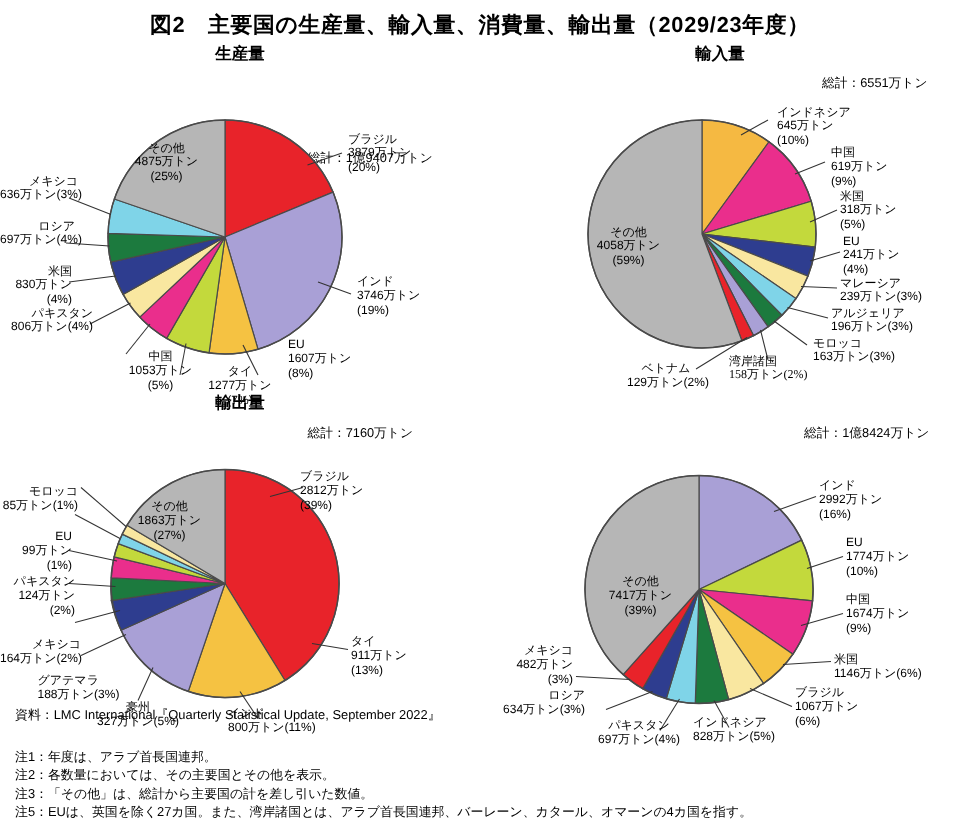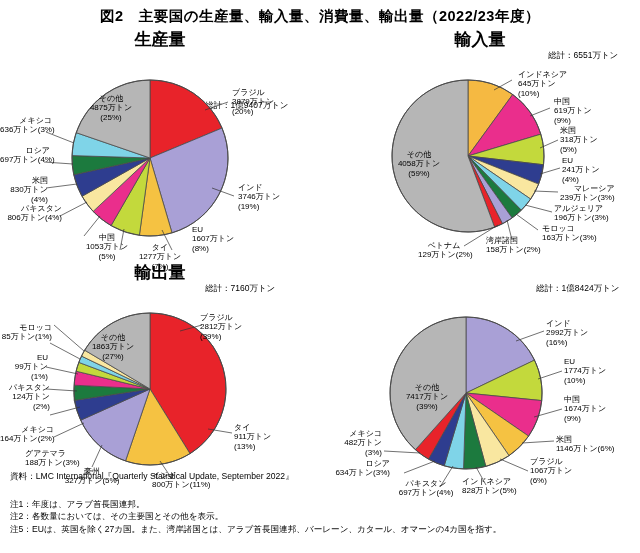--- a/index.html
+++ b/index.html
@@ -29,21 +29,21 @@
   .panel {
     position: absolute;
     width: 320px;
     height: 237px;
   }
   .panel-title {
     position: absolute;
     top: 0;
     width: 100%;
     text-align: center;
-    font-size: 17px;
+    font-size: 11px;
     font-weight: bold;
   }
   .panel-total {
     position: absolute;
     font-size: 8.5px;
     white-space: nowrap;
   }
   .lbl {
     position: absolute;
     font-size: 8px;
@@ -60,21 +60,21 @@
     font-size: 8.6px;
     line-height: 1.42;
   }
   .notes div { white-space: nowrap; }
   .notes .src { margin-bottom: 16px; }
   svg { display: block; }
 </style>
 </head>
 <body>
 
-<div class="fig-title">図2　主要国の生産量、輸入量、消費量、輸出量（2022/23年度）</div>
+<div class="fig-title">図2　主要国の生産量、輸入量、消費量、輸出量（2029/23年度）</div>
 
 <div class="charts">
 
   <div class="panel" style="left:0px; top:0px;">
     <div class="panel-title">生産量</div>
     <div class="panel-total" style="left:205px; top:29px;margin-top:43px;">総計：1億9407万トン</div>
     <svg width="320" height="237" style="position:absolute; left:0; top:0;">
       <g transform="translate(150,130)">
 
         <path d="M0,0 L0,-78 A78,78 0 0,1 72.04,-29.94 Z" fill="#e8232a" stroke="#4a4a4a" stroke-width="0.8"></path>
@@ -136,24 +136,24 @@
         <line x1="57" y1="49" x2="84" y2="56" stroke="#333" stroke-width="0.7"></line>
         <line x1="48" y1="58" x2="70" y2="74" stroke="#333" stroke-width="0.7"></line>
         <line x1="39" y1="64" x2="44" y2="84" stroke="#333" stroke-width="0.7"></line>
         <line x1="30" y1="69" x2="-4" y2="90" stroke="#333" stroke-width="0.7"></line>
       </g>
     </svg>
     <div class="lbl" style="left:198px; top:42px;">インドネシア<br>645万トン<br>(10%)</div>
     <div class="lbl" style="left:234px; top:69px;">中国<br>619万トン<br>(9%)</div>
     <div class="lbl" style="left:240px; top:98px;">米国<br>318万トン<br>(5%)</div>
     <div class="lbl" style="left:242px; top:128px;">EU<br>241万トン<br>(4%)</div>
-    <div class="lbl" style="left:240px; top:156px;text-align:right;">マレーシア<br>239万トン(3%)</div>
+    <div class="lbl" style="left:240px; top:156px;">マレーシア<br>239万トン(3%)</div>
     <div class="lbl" style="left:234px; top:176px;">アルジェリア<br>196万トン(3%)</div>
     <div class="lbl" style="left:222px; top:196px;">モロッコ<br>163万トン(3%)</div>
-    <div class="lbl" style="left:166px; top:208px;">湾岸諸国<br>158万トン(2%)</div>
+    <div class="lbl" style="left:166px; top:208px;font-family:Liberation Serif, serif;">湾岸諸国<br>158万トン(2%)</div>
     <div class="lbl ctr" style="left:98px; top:213px; width:52px;">ベトナム<br>129万トン(2%)</div>
     <div class="lbl ctr" style="left:72px; top:122px; width:54px;">その他<br>4058万トン<br>(59%)</div>
   </div>
 
   <div class="panel" style="left:0px; top:233px;">
     <div class="panel-title">輸出量</div>
     <div class="panel-total" style="left:205px; top:22px;">総計：7160万トン</div>
     <svg width="320" height="237" style="position:absolute; left:0; top:0;">
       <g transform="translate(150,128)">
         <path d="M0,0 L0,-76 A76,76 0 0,1 40.00,64.64 Z" fill="#e8232a" stroke="#4a4a4a" stroke-width="0.8"></path>
@@ -228,14 +228,15 @@
     <div class="lbl rt" style="left:6px; top:168px; width:56px;">メキシコ<br>482万トン<br>(3%)</div>
     <div class="lbl ctr" style="left:80px; top:122px; width:54px;">その他<br>7417万トン<br>(39%)</div>
   </div>
 
 </div>
 
 <div class="notes">
   <div class="src">資料：LMC International『Quarterly Statistical Update, September 2022』</div>
   <div>注1：年度は、アラブ首長国連邦。</div>
   <div>注2：各数量においては、その主要国とその他を表示。</div>
+  <div>注3：「その他」は、総計から主要国の計を差し引いた数値。</div>
   <div>注5：EUは、英国を除く27カ国。また、湾岸諸国とは、アラブ首長国連邦、バーレーン、カタール、オマーンの4カ国を指す。</div>
 </div>
 
 </body></html>

